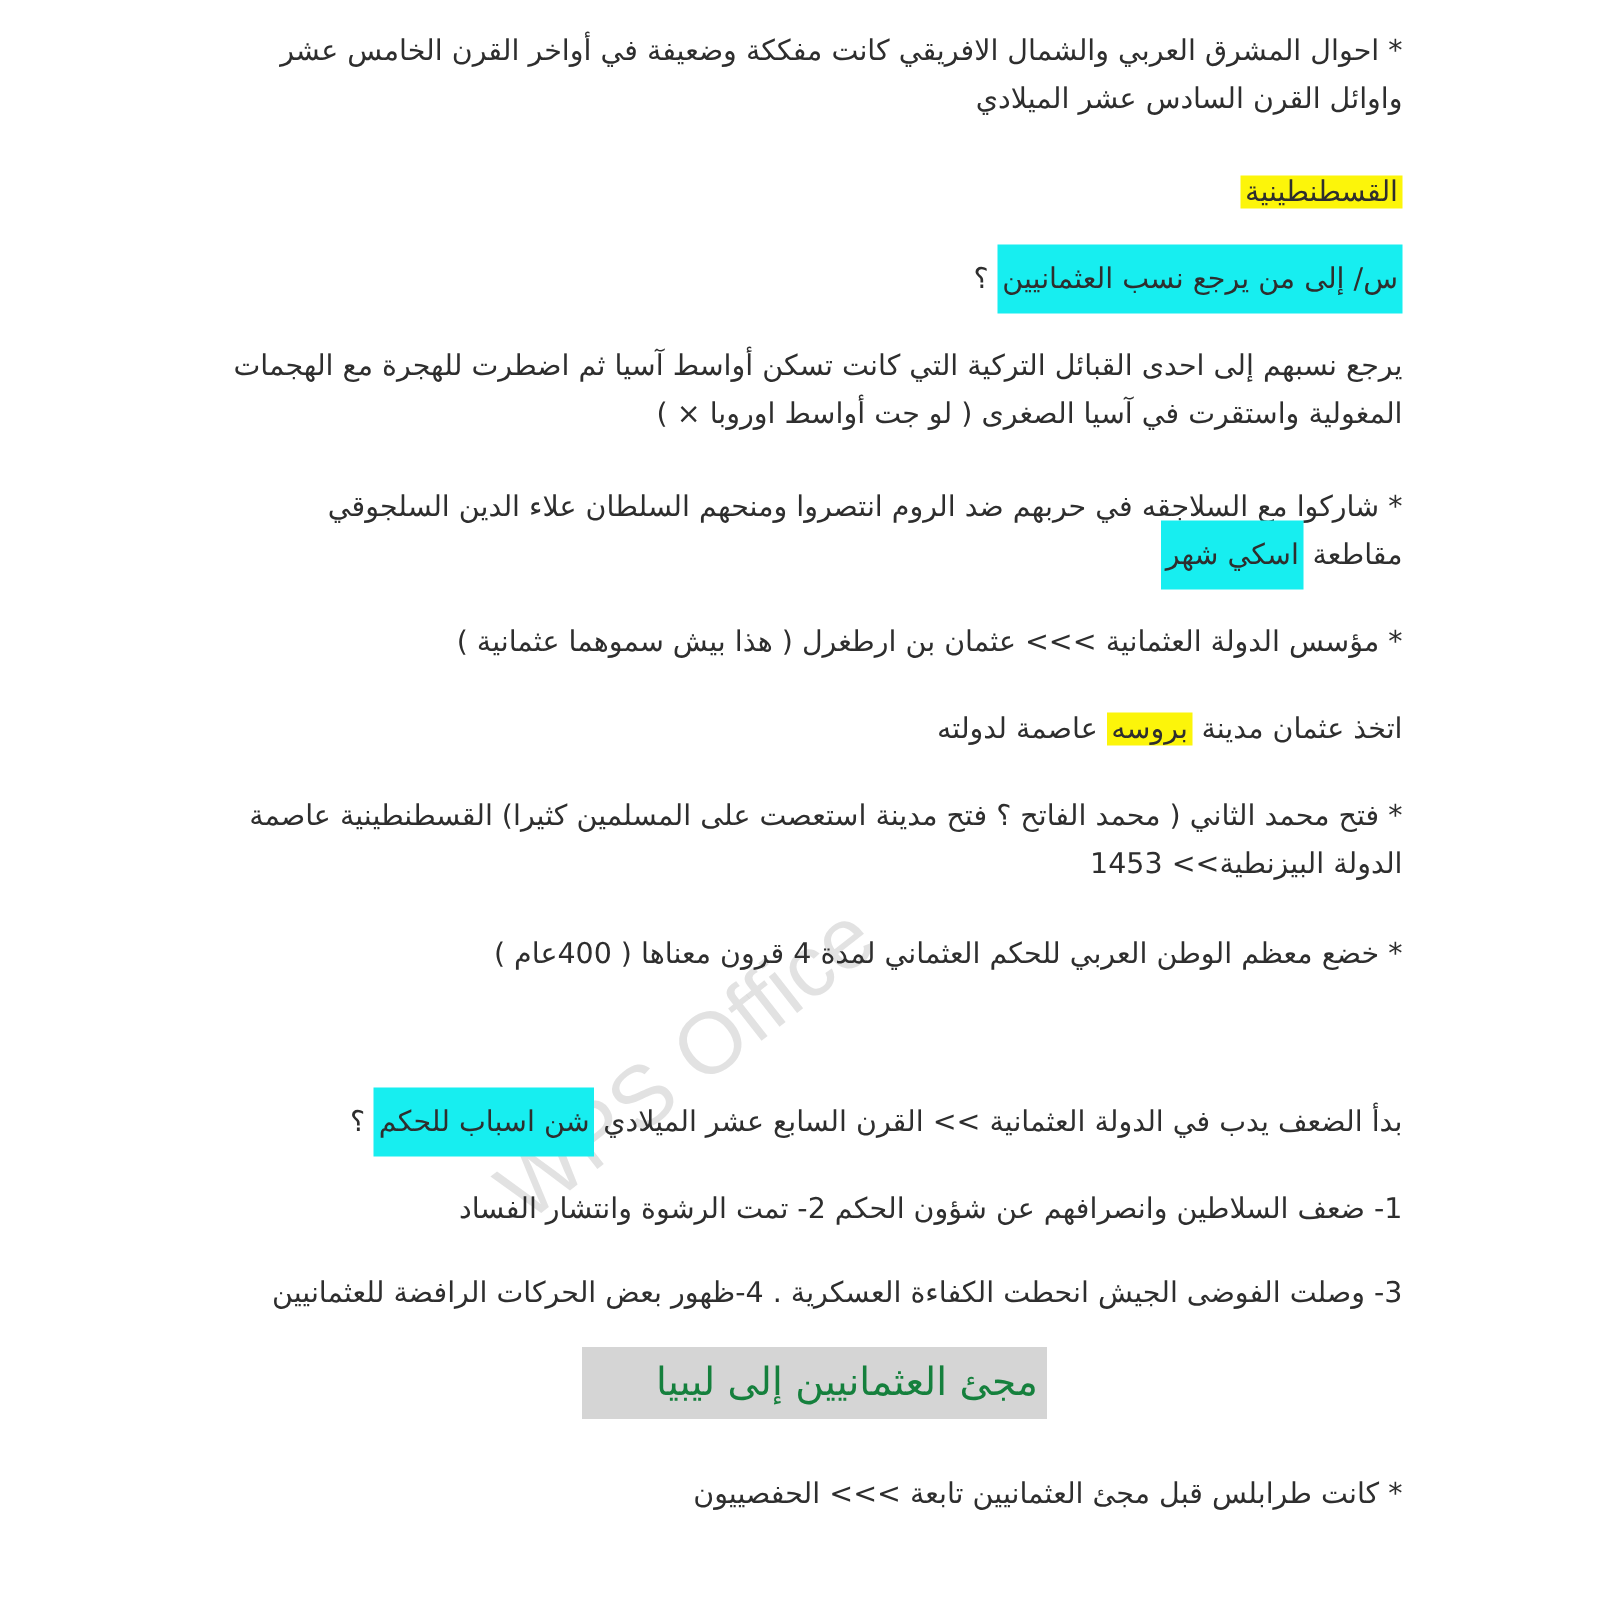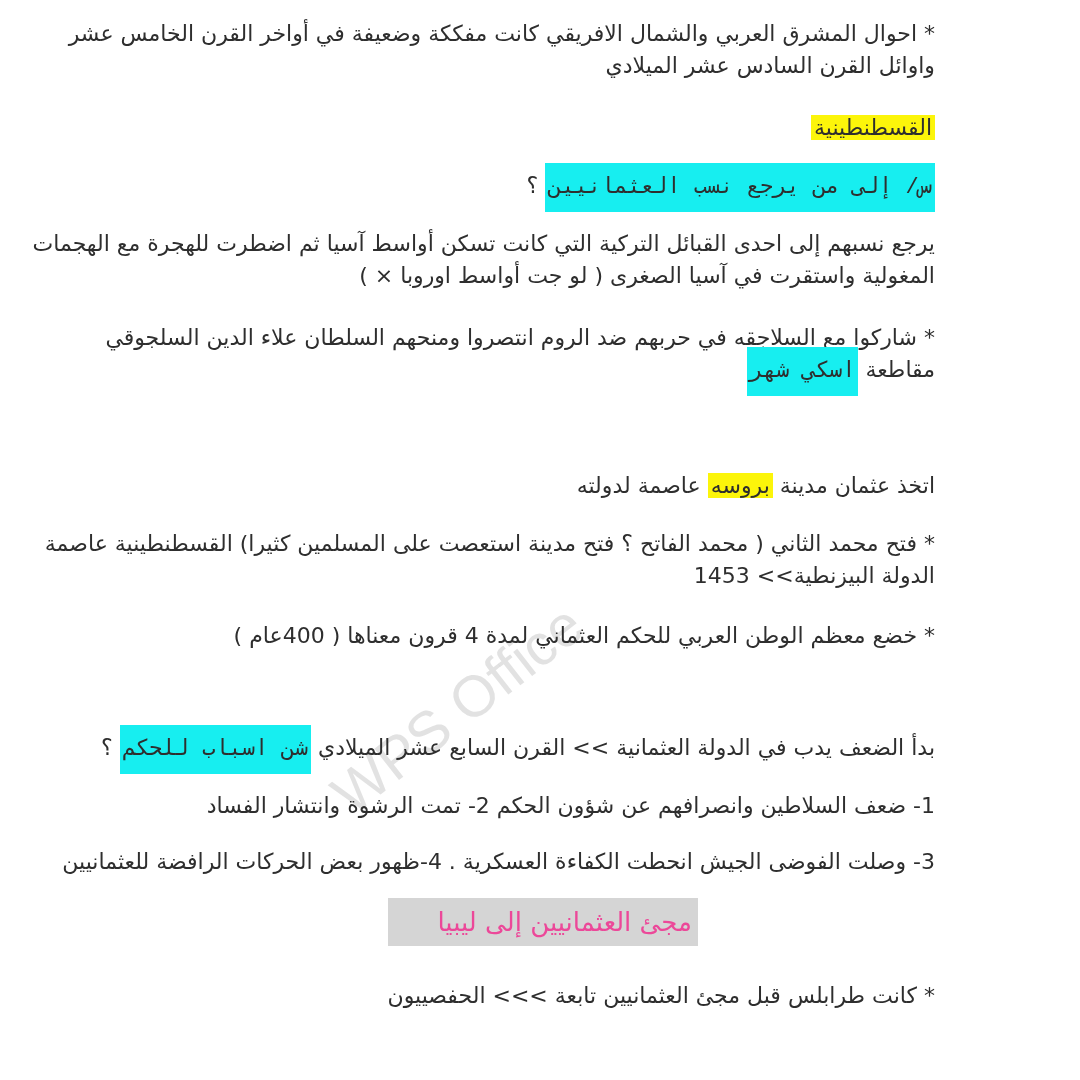--- a/index.html
+++ b/index.html
@@ -20,42 +20,42 @@
       top: 0;
       left: 0;
       width: 1080px;
       height: 1080px;
     }
     .para {
       position: absolute;
       right: 145px;
       direction: rtl;
       text-align: right;
-      font-size: 22px;
+      font-size: 19px;
       line-height: 32px;
       white-space: nowrap;
     }
     .hl-yellow { background: #fcf50a; padding: 0 3px; }
-    .hl-cyan { background: #17eef0; padding: 12px 3px; font-family: Liberation Mono, monospace; }
+    .hl-cyan { background: #17eef0; padding: 12px 3px; }
     .heading-box {
       position: absolute;
       left: 388px;
       top: 898px;
       width: 310px;
       height: 48px;
       background: #d5d5d5;
     }
     .heading-text {
       position: absolute;
       right: 388px;
       top: 902px;
       direction: rtl;
       font-size: 26px;
       line-height: 40px;
-      color: #ec4899;
+      color: #15803d;
       white-space: nowrap;
     }
     .watermark {
       position: absolute;
       left: 360px;
       top: 760px;
       font-size: 58px;
       color: rgba(150,150,150,0.28);
       transform: rotate(-38deg);
       transform-origin: left bottom;
@@ -90,20 +90,23 @@
     <div>المغولية واستقرت في آسيا الصغرى ( لو جت أواسط اوروبا × )</div>
   </div>
 
   <div class="para" style="top:322px;">
     <div>* شاركوا مع السلاجقه في حربهم ضد الروم انتصروا ومنحهم السلطان علاء الدين السلجوقي</div>
     <div>
       <span>مقاطعة </span><span class="hl-cyan">اسكي شهر</span>
     </div>
   </div>
 
+  <div class="para" style="top:412px;">
+    <div>* مؤسس الدولة العثمانية &gt;&gt;&gt; عثمان بن ارطغرل ( هذا بيش سموهما عثمانية )</div>
+  </div>
 
   <div class="para" style="top:470px;">
     <span>اتخذ عثمان مدينة </span><span class="hl-yellow">بروسه</span><span> عاصمة لدولته</span>
   </div>
 
   <div class="para" style="top:528px;">
     <div>* فتح محمد الثاني ( محمد الفاتح ؟ فتح مدينة استعصت على المسلمين كثيرا) القسطنطينية عاصمة</div>
     <div>الدولة البيزنطية&gt;&gt; 1453</div>
   </div>
 

